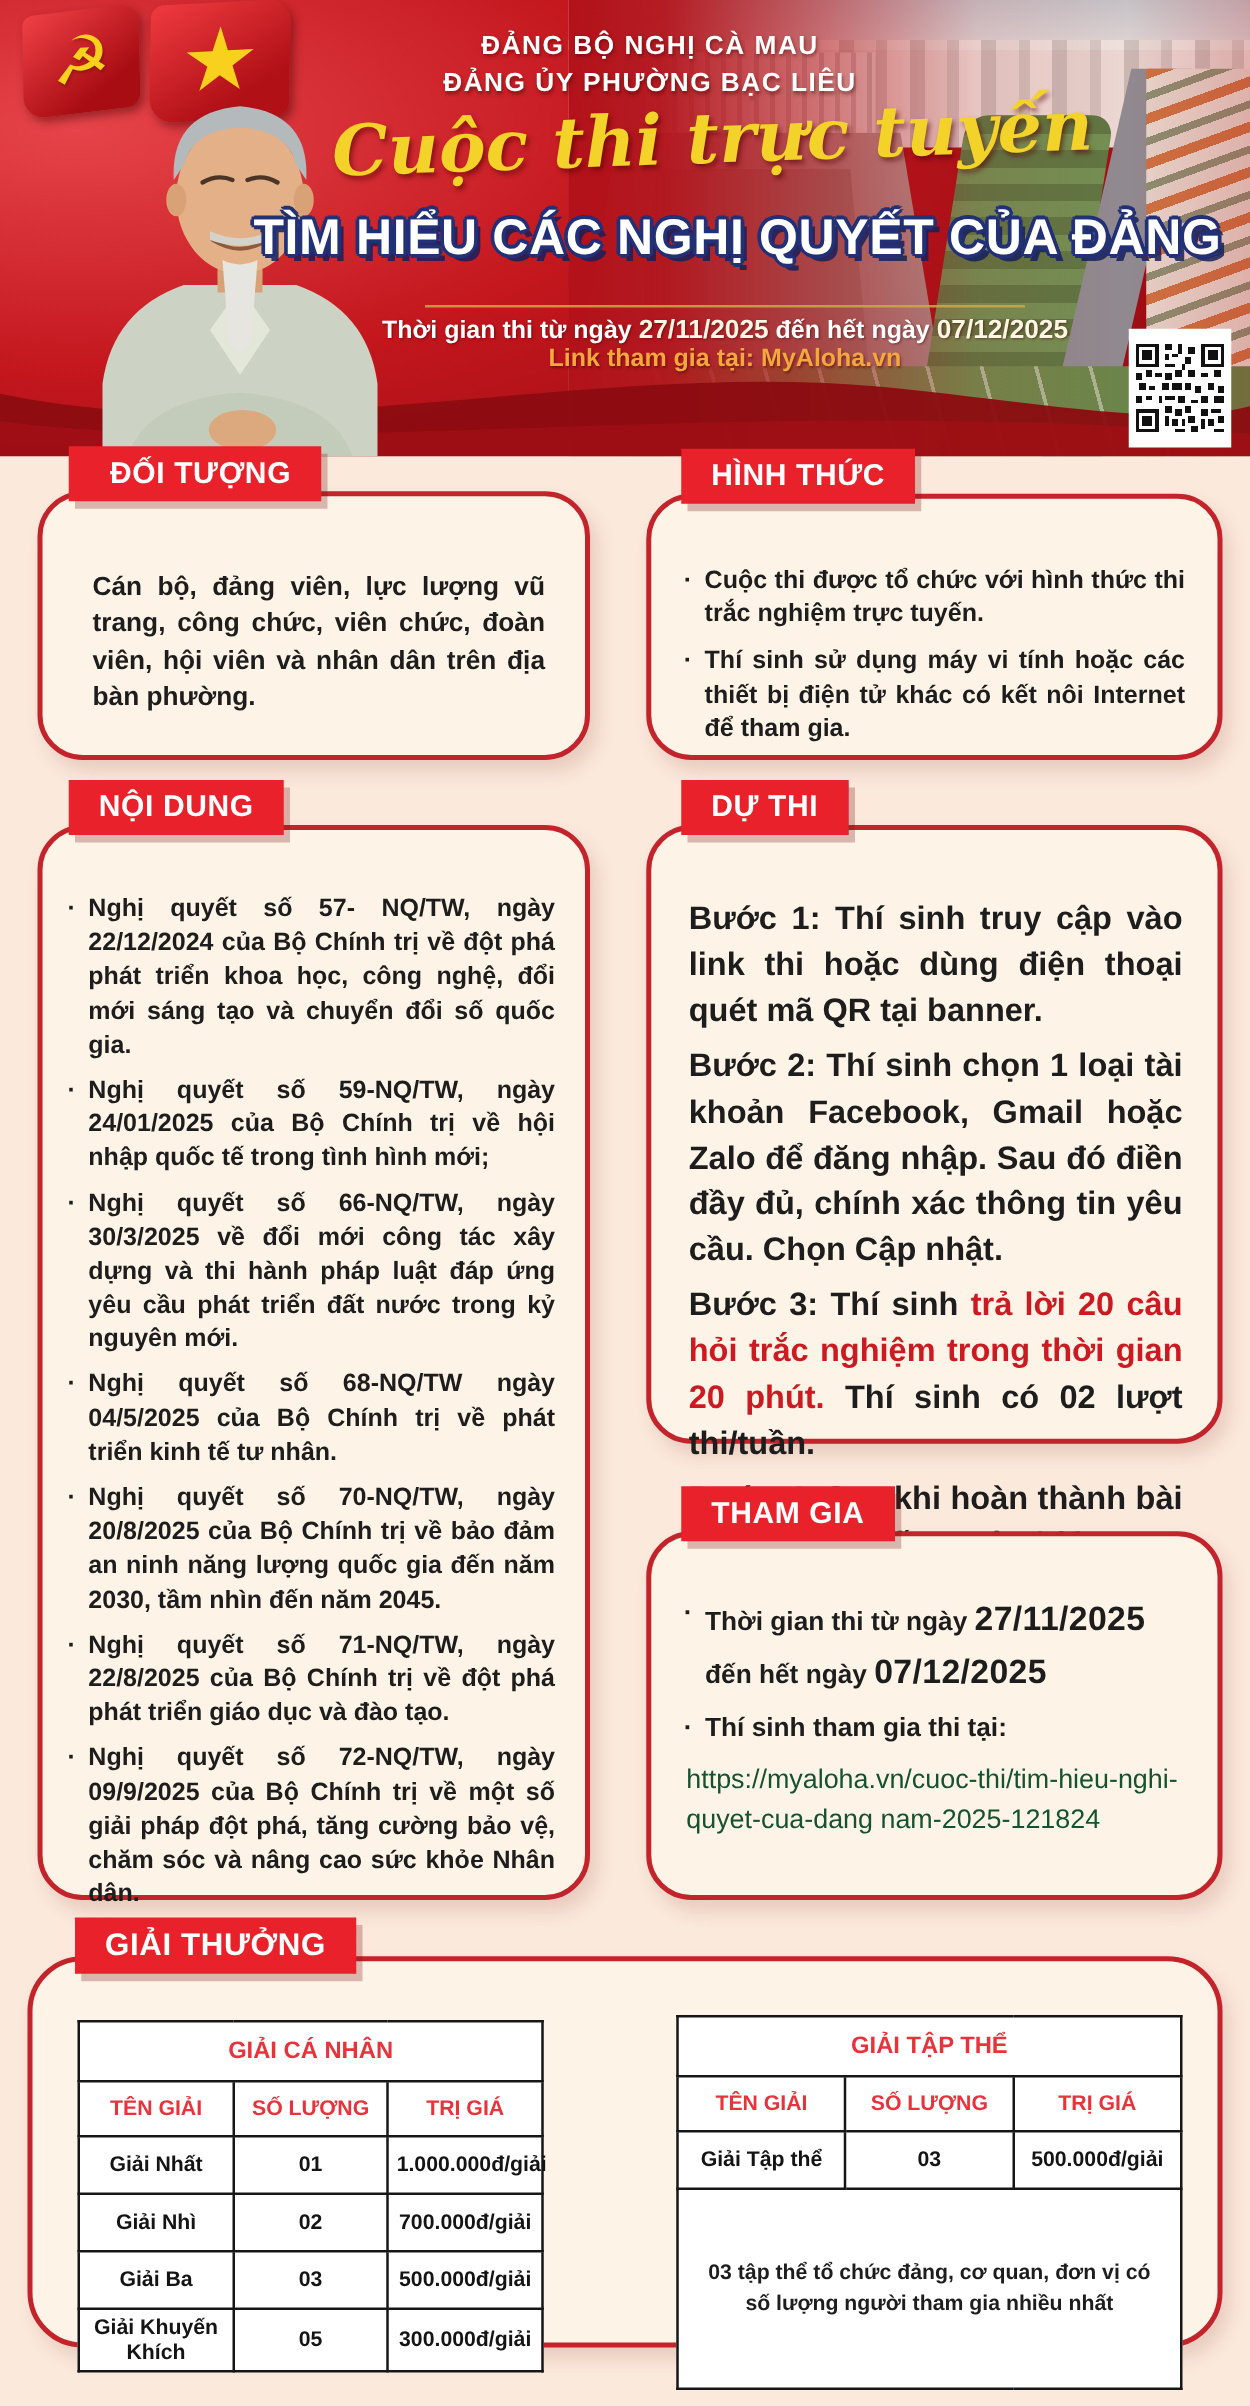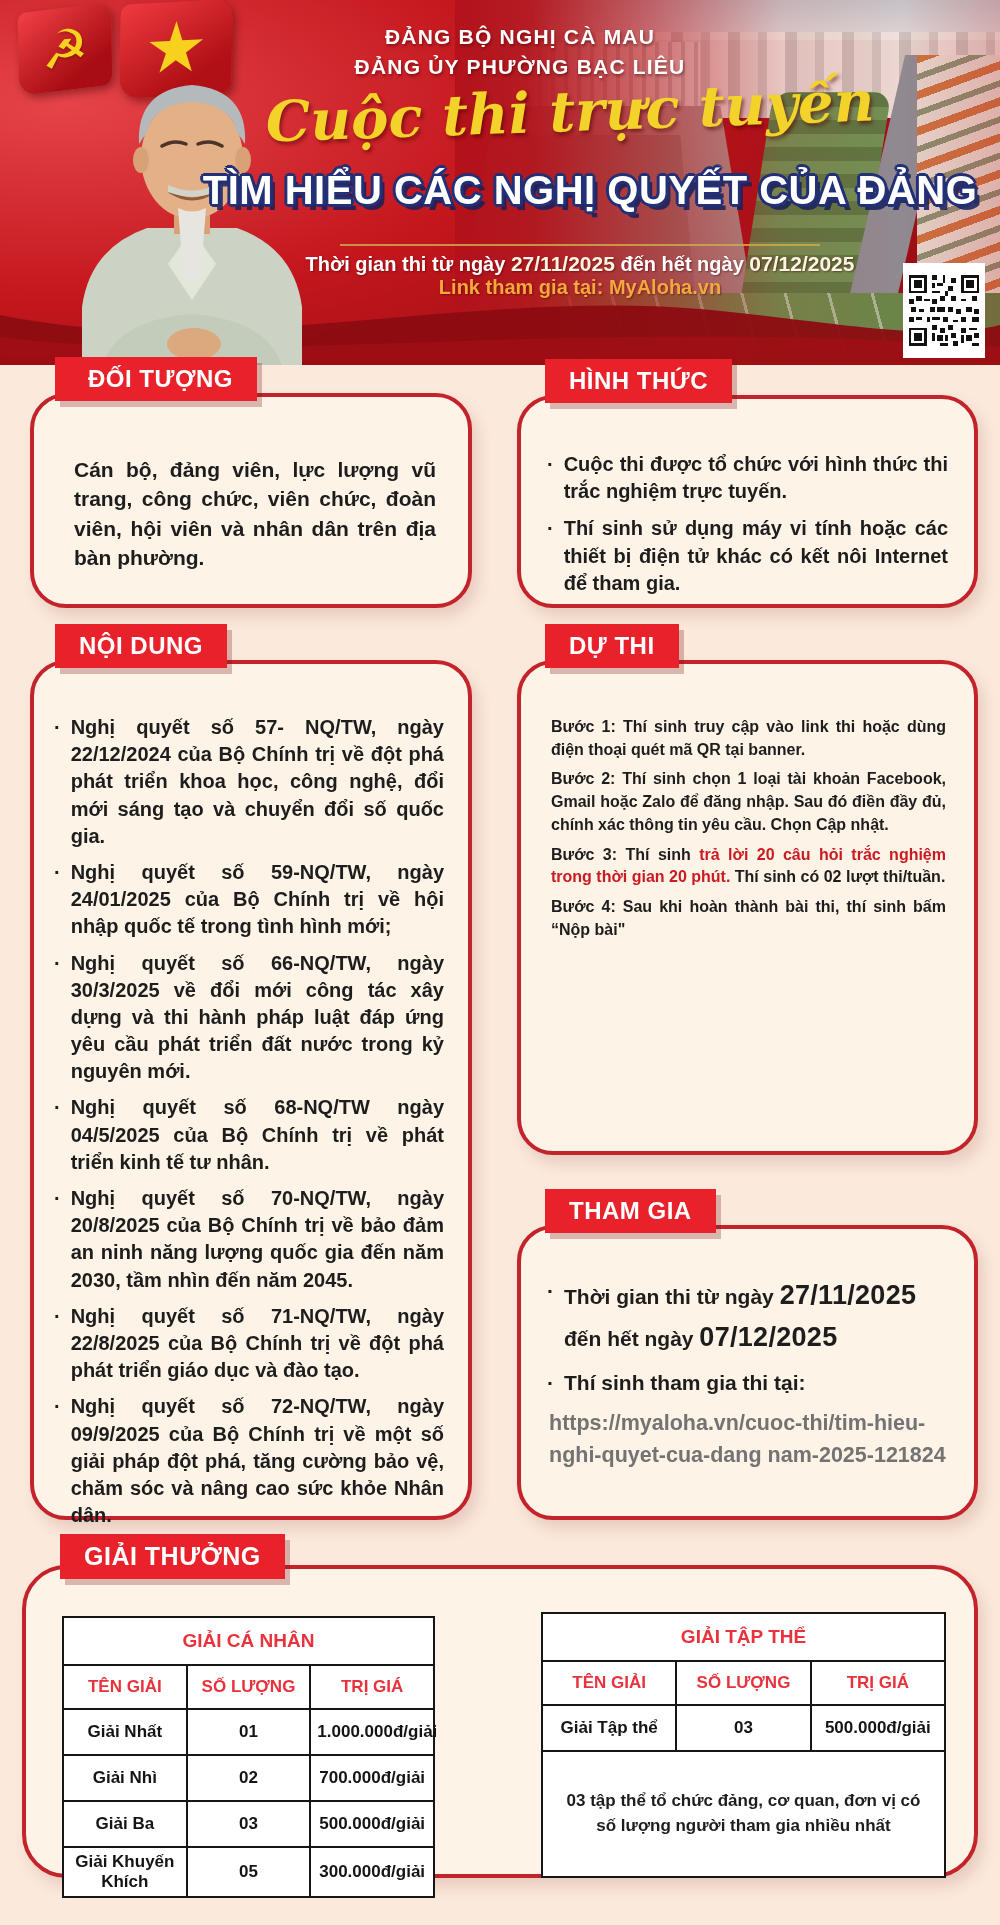--- a/index.html
+++ b/index.html
@@ -91,42 +91,42 @@
 
   ul.blist{list-style:none;margin:4px 0 0 0;padding:0;}
   ul.blist li{display:flex;gap:10px;margin-bottom:10px;}
   ul.blist .dot{flex:0 0 auto;font-weight:800;font-size:20px;line-height:1.35;}
   ul.blist p{margin:0;font-size:20px;line-height:1.36;font-weight:600;text-align:justify;}
 
   .p-noidung .inner{padding:46px 24px 10px 20px;}
   .p-noidung ul.blist li{margin-bottom:9px;}
 
   .p-duthi .inner{padding:52px 28px 10px 30px;}
-  .step{margin:0 0 7px 0;font-size:16px;line-height:1.42;font-weight:600;text-align:justify;}
+  .step{margin:0 0 7px 0;font-size:26px;line-height:1.42;font-weight:600;text-align:justify;}
   .step b{font-weight:800;}
   .red-em{color:#cb1a21;font-weight:800;}
 
   .p-thamgia .inner{padding:46px 26px 10px 26px;}
   .tg-item{display:flex;gap:10px;margin-bottom:8px;}
   .tg-item .dot{font-weight:800;font-size:21px;line-height:1.5;}
   .tg-text{margin:0;font-size:21px;line-height:1.55;font-weight:600;}
   .tg-text .big{font-size:27px;font-weight:800;letter-spacing:.3px;}
-  .tg-link{margin:4px 0 0 2px;font-size:21.5px;line-height:1.5;font-weight:700;color:#737373;
+  .tg-link{margin:4px 0 0 2px;font-size:21.5px;line-height:1.5;font-weight:400;color:#14532d;
            text-decoration:none;display:block;cursor:pointer;}
 
   
   .prize-table{position:absolute;border-collapse:collapse;background:#fff;table-layout:fixed;}
   .prize-table td,.prize-table th{border:2.5px solid #161616;text-align:center;vertical-align:middle;
       font-size:17px;padding:4px 6px;}
   .prize-table .t-title{color:#e8323c;font-weight:800;font-size:19px;height:38px;}
   .prize-table .t-head{color:#e8323c;font-weight:800;height:34px;}
   .prize-table .t-cell{font-weight:700;color:#141414;height:36px;}
   .tbl-canhan{left:36px;top:47px;width:373px;}
   .tbl-tapthe{left:515px;top:43px;width:405px;}
-  .tbl-tapthe .t-note{font-weight:700;height:112px;line-height:1.45;padding:6px 22px;}
+  .tbl-tapthe .t-note{font-weight:700;height:112px;line-height:1.45;padding:23px 22px;}
 </style>
 </head>
 <body>
 
 <div class="page">
 
   <div class="header">
     <div class="city">
       <div class="sky"></div>
       <div class="far-city"></div>

